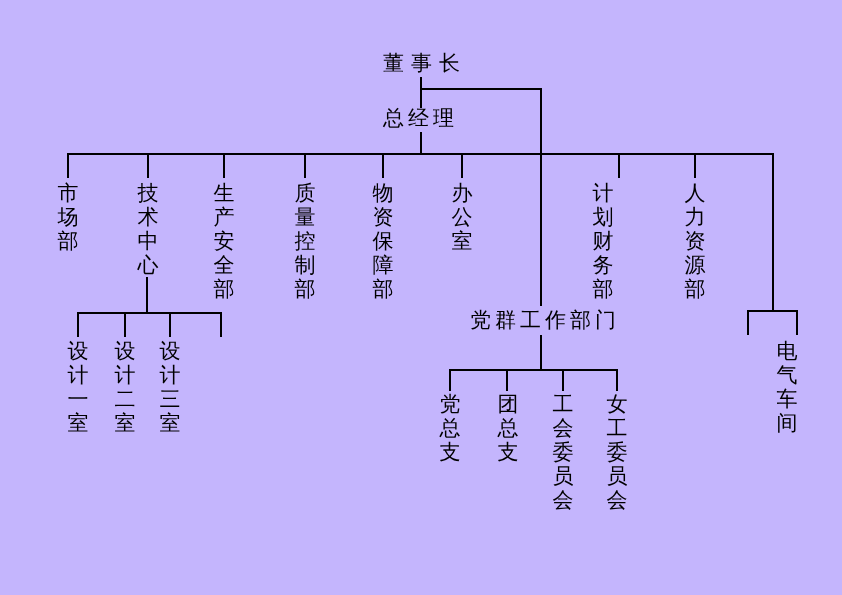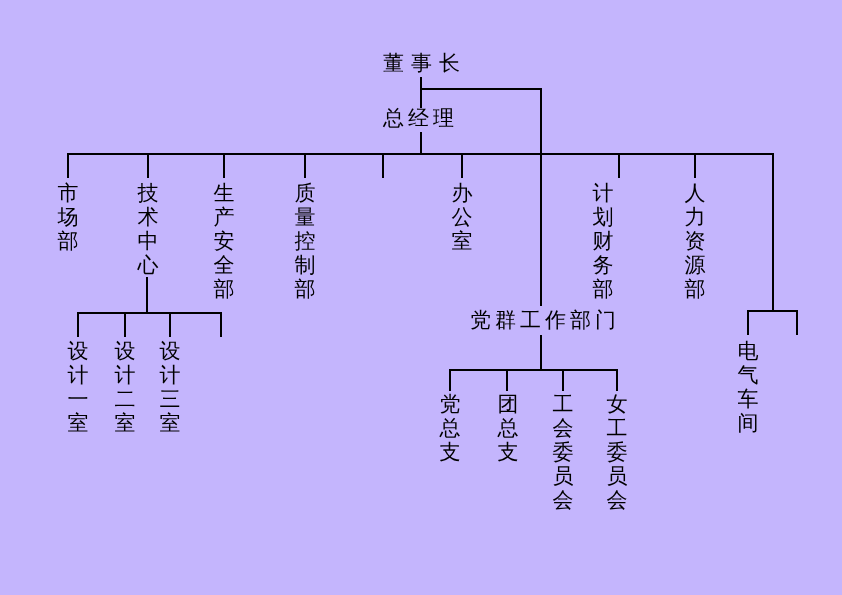--- a/index.html
+++ b/index.html
@@ -66,20 +66,21 @@
   <div class="vline" style="left:382px;top:153px;height:25px"></div>
   <div class="vline" style="left:461px;top:153px;height:25px"></div>
   <div class="vline" style="left:618px;top:153px;height:25px"></div>
   <div class="vline" style="left:694px;top:153px;height:25px"></div>
   <div class="vline" style="left:772px;top:153px;height:159px"></div>
 
   <div class="vlabel" style="left:55px;top:181px">市场部</div>
   <div class="vlabel" style="left:211px;top:181px">生产安全部</div>
   <div class="vlabel" style="left:135px;top:181px">技术中心</div>
   <div class="vlabel" style="left:292px;top:181px">质量控制部</div>
+  <div class="vlabel" style="left:370px;top:181px">物资保障部</div>
   <div class="vlabel" style="left:449px;top:181px">办公室</div>
   <div class="vlabel" style="left:590px;top:181px">计划财务部</div>
   <div class="vlabel" style="left:682px;top:181px">人力资源部</div>
 
   <div class="vline" style="left:146px;top:277px;height:37px"></div>
   <div class="hline" style="left:77px;top:312px;width:145px"></div>
   <div class="vline" style="left:77px;top:312px;height:25px"></div>
   <div class="vline" style="left:124px;top:312px;height:25px"></div>
   <div class="vline" style="left:169px;top:312px;height:25px"></div>
   <div class="vline" style="left:220px;top:312px;height:25px"></div>
@@ -93,15 +94,15 @@
   <div class="vline" style="left:562px;top:369px;height:22px"></div>
   <div class="vline" style="left:616px;top:369px;height:22px"></div>
   <div class="vlabel" style="left:437px;top:392px">党总支</div>
   <div class="vlabel" style="left:495px;top:392px">团总支</div>
   <div class="vlabel" style="left:604px;top:392px">女工委员会</div>
   <div class="vlabel" style="left:550px;top:392px">工会委员会</div>
 
   <div class="hline" style="left:747px;top:310px;width:51px"></div>
   <div class="vline" style="left:747px;top:310px;height:25px"></div>
   <div class="vline" style="left:796px;top:310px;height:25px"></div>
-  <div class="vlabel" style="left:735px;top:339px">电气车间</div>
+  <div class="vlabel" style="left:774px;top:339px">电气车间</div>
 
 </div>
 
 </body></html>

